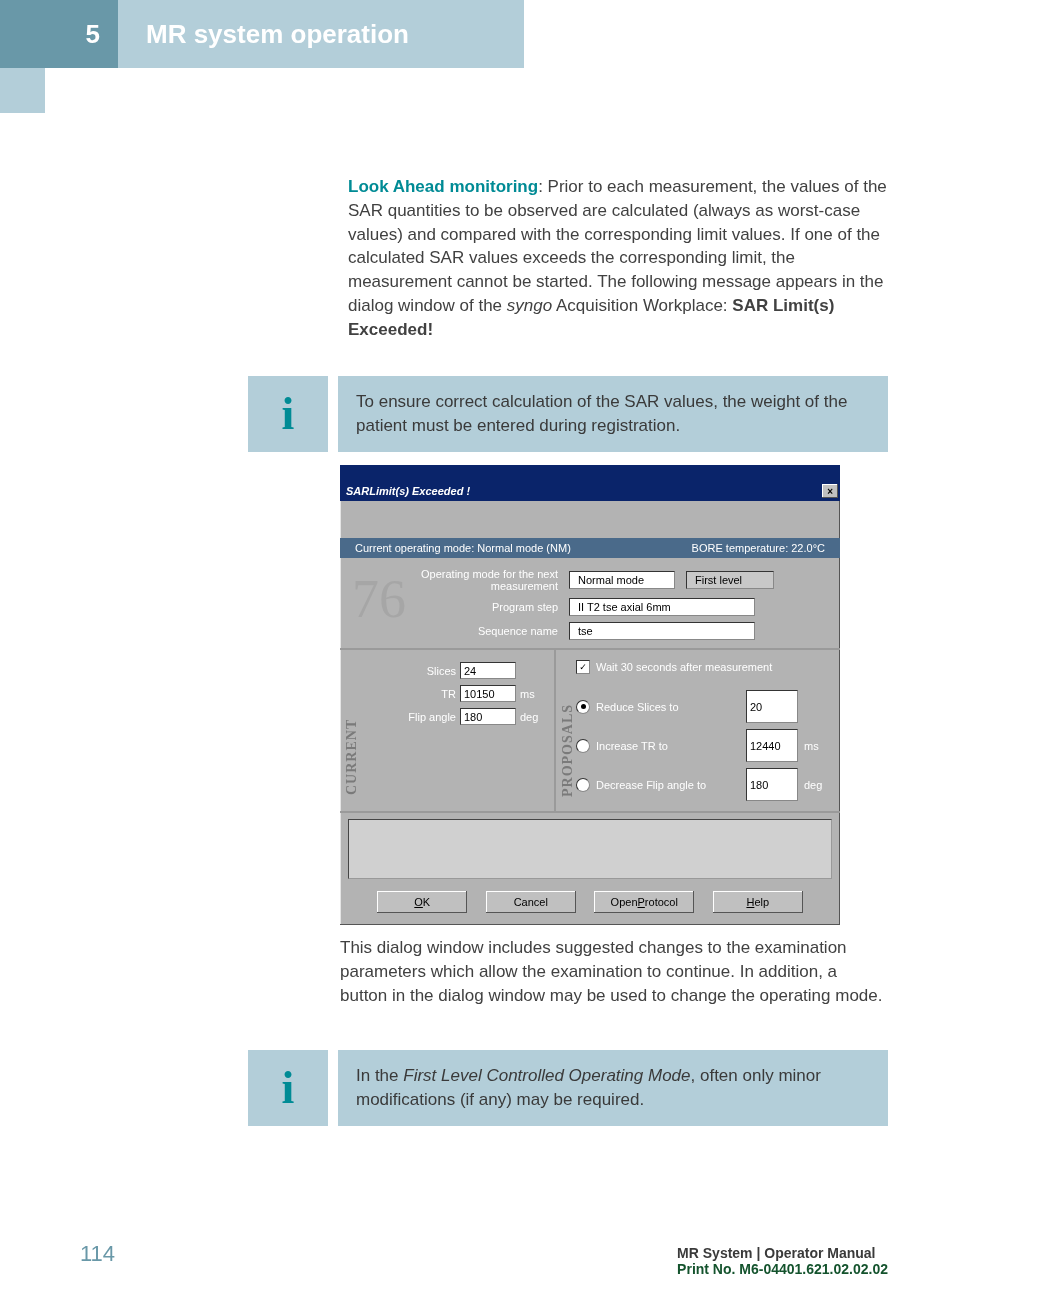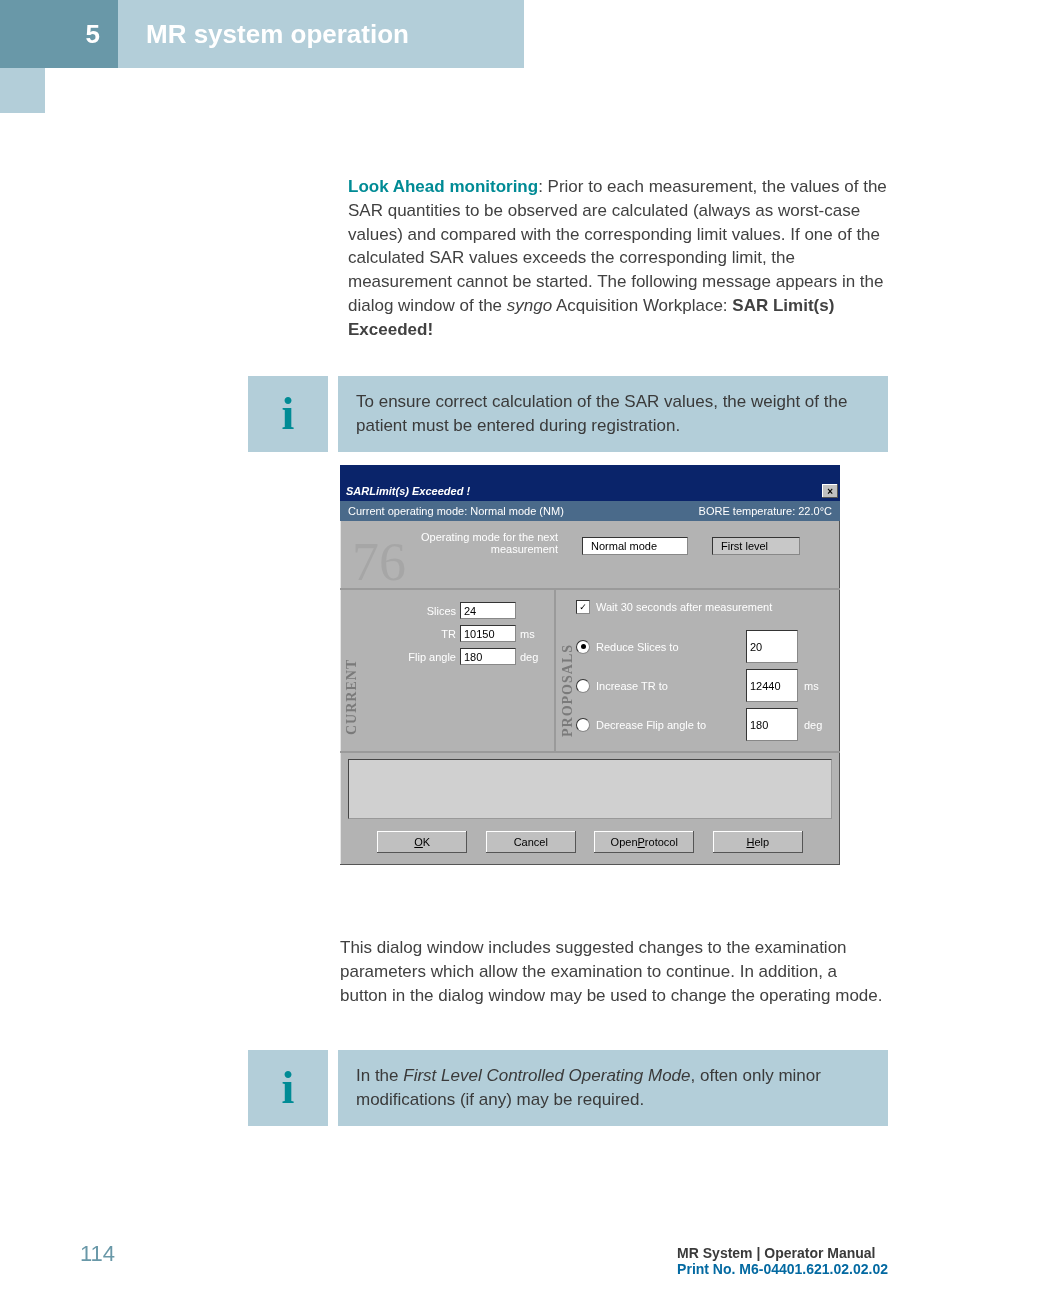--- a/index.html
+++ b/index.html
@@ -116,22 +116,23 @@
     box-shadow: inset -1px -1px 0 #555, inset 1px 1px 0 #fff;
     display:flex;align-items:center;justify-content:center;
     font-size:10px; color:#000; font-weight:700;
     cursor: default;
   }
   .dlg-status {
     background: #4a6a8a;
     color: #fff;
     height: 20px;
     display:flex; align-items:center; justify-content:space-between;
-    padding: 0 8px;
+    padding: 0 15px;
     font-size: 11px;
+    margin-top: 37px;
   }
   .dlg-upper {
     display: flex;
     padding: 10px 12px 8px 12px;
     gap: 8px;
   }
   .dlg-ghost {
     width: 48px;
     font-family: Georgia, serif;
     font-size: 54px;
@@ -144,22 +145,22 @@
   .dlg-fields {
     flex: 1;
     display: flex;
     flex-direction: column;
     gap: 6px;
     color: #fff;
     font-size: 11px;
   }
   .fld-row {
     display: flex;
-    align-items: flex-end;
-    gap: 24px;
+    align-items: center;
+    gap: 11px;
   }
   .fld-label {
     width: 150px;
     text-align: right;
     color: #fff;
   }
   .fld-input {
     height: 16px;
     background: #fff;
     border: 1px inset #888;
@@ -266,21 +267,21 @@
     font-size:22px;
   }
   .footer-right {
     position:absolute;
     bottom: 16px;
     right: 175px;
     text-align:left;
     font-size:14px;
     color:#3a3a3a;
   }
-  .footer-right .teal2 { color:#0369a1; font-weight:700; }
+  .footer-right .teal2 { color:#14532d; font-weight:700; }
 </style>
 </head>
 <body>
 
 <div class="header-bar">
   <div class="header-num">5</div>
   <div class="header-title">MR system operation</div>
 </div>
 <div class="tab-strip"></div>
 
@@ -303,20 +304,28 @@
     <span>BORE temperature: 22.0°C</span>
   </div>
   <div class="dlg-upper">
     <div class="dlg-ghost">76</div>
     <div class="dlg-fields">
       <div class="fld-row">
         <div class="fld-label" style="line-height:1.1;">Operating mode for the next measurement</div>
         <div class="fld-input" style="width:88px;">Normal mode</div>
         <div class="fld-input" style="width:70px;background:#c8c8c8;">First level</div>
       </div>
+      <div class="fld-row">
+        <div class="fld-label">Program step</div>
+        <div class="fld-input" style="width:168px;">II T2 tse axial 6mm</div>
+      </div>
+      <div class="fld-row">
+        <div class="fld-label">Sequence name</div>
+        <div class="fld-input" style="width:168px;">tse</div>
+      </div>
     </div>
   </div>
 
   <div class="dlg-middle">
     <div class="dlg-curr">
       <div class="vlabel">CURRENT</div>
       <div class="curr-fields">
         <div class="curr-row">
           <span class="curr-lbl">Slices</span>
           <span class="curr-in">24</span>

